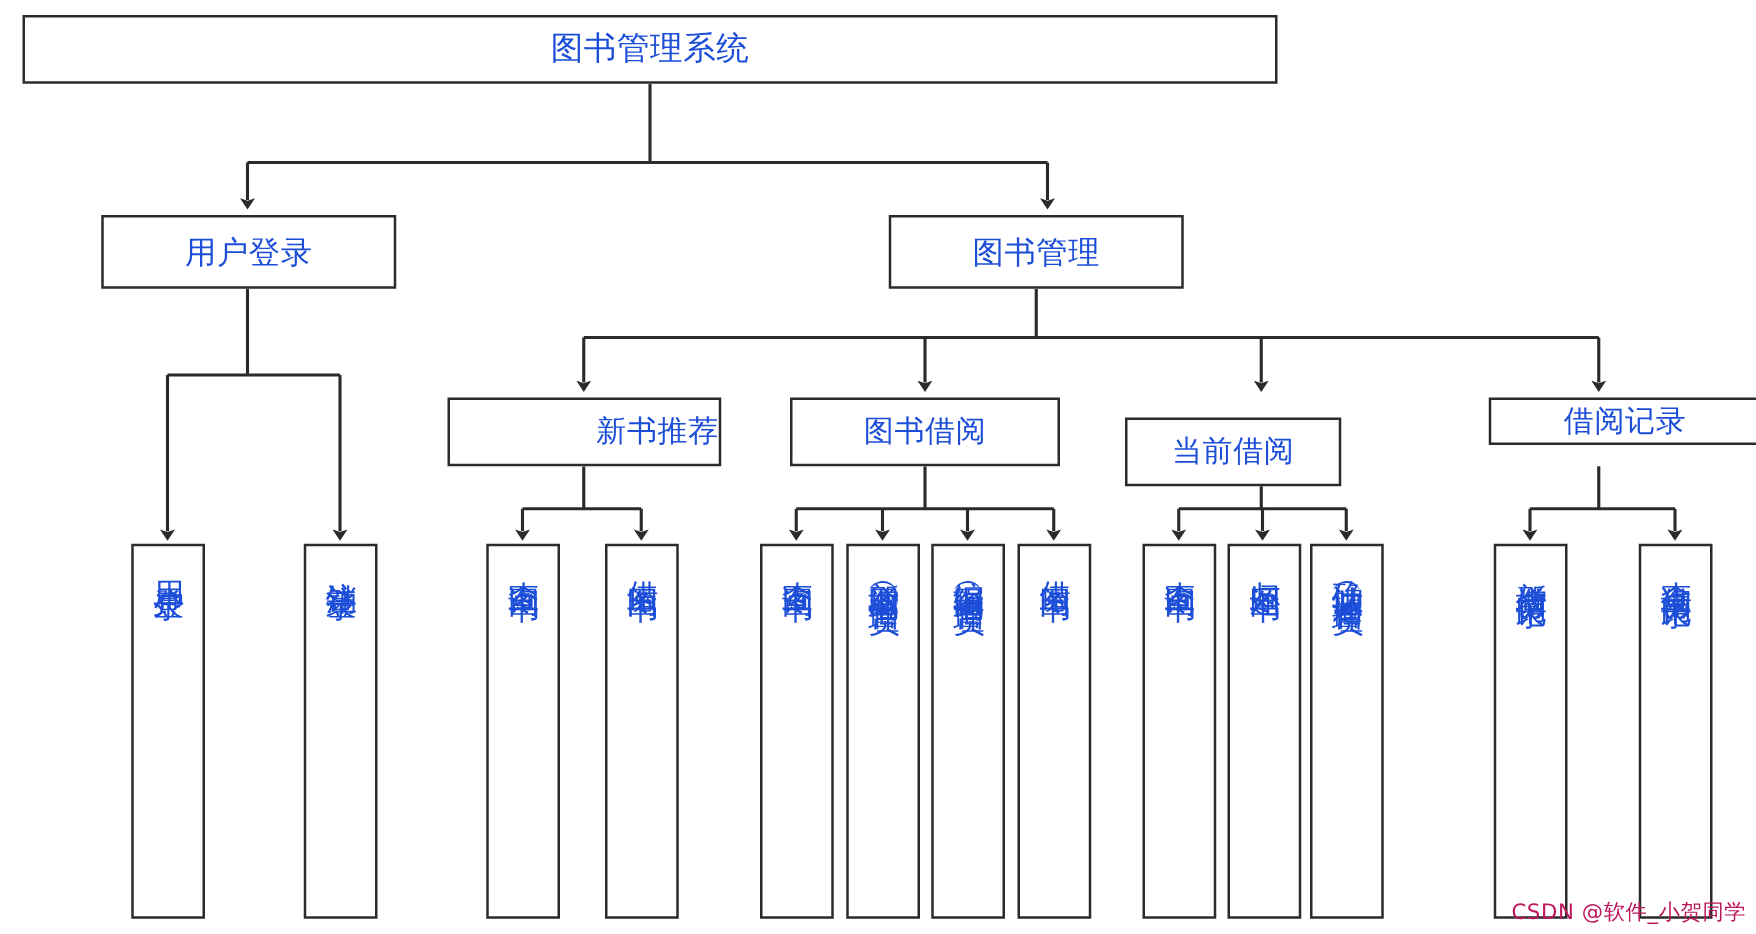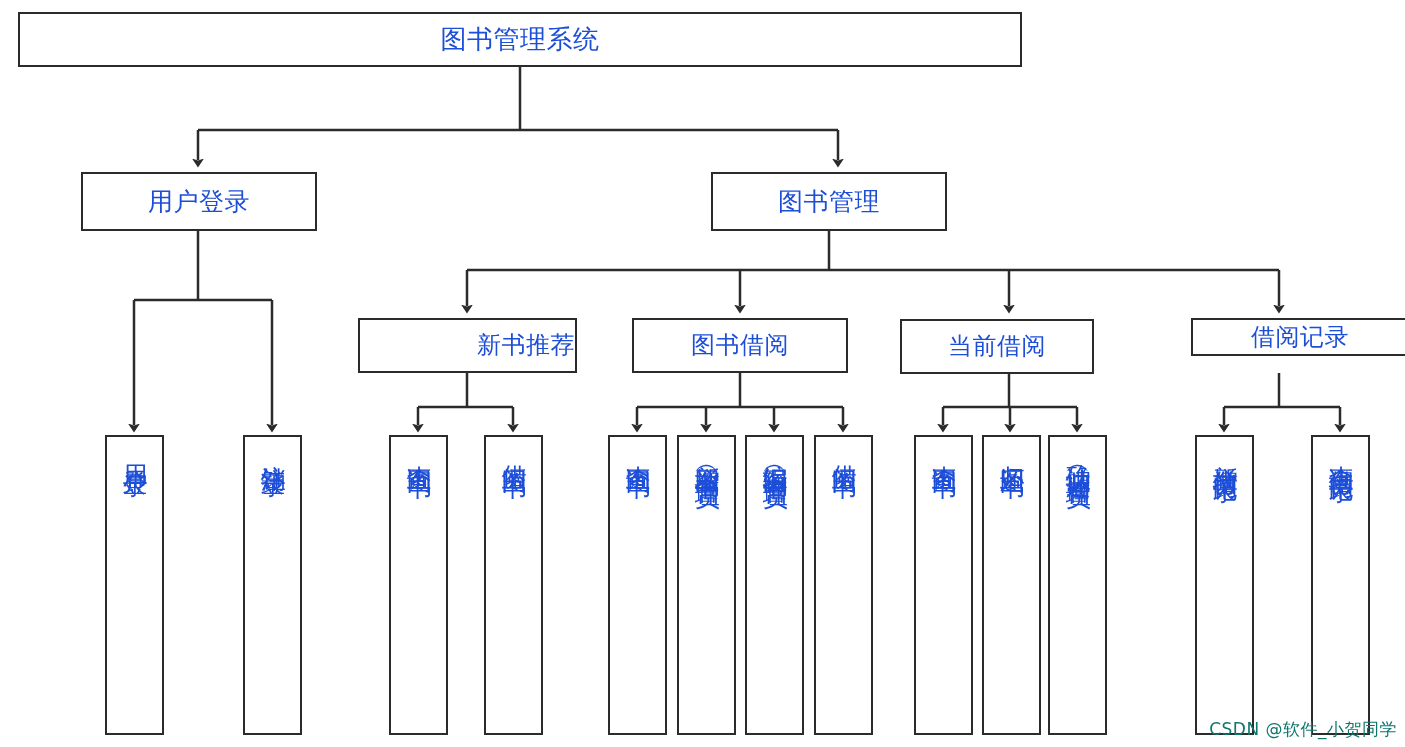--- a/index.html
+++ b/index.html
@@ -48,21 +48,21 @@
     line-height:1.05;
     letter-spacing:3px;
     white-space:nowrap;
   }
 
   .watermark{
     position:absolute;
     right:8px;
     bottom:6px;
     font-size:17px;
-    color:#0f766e;
+    color:#be185d;
     z-index:5;
     white-space:nowrap;
     letter-spacing:0.5px;
   }
 </style>
 </head>
 <body>
 
 <div id="canvas">
 
@@ -126,21 +126,21 @@
   <div class="node lvl2" style="left:711px;top:172px;width:236px;height:59px;">
     <span class="lbl">图书管理</span>
   </div>
 
   <div class="node lvl3" style="left:358px;top:318px;width:219px;height:55px;justify-content:flex-end;">
     <span class="lbl">新书推荐</span>
   </div>
   <div class="node lvl3" style="left:632px;top:318px;width:216px;height:55px;">
     <span class="lbl">图书借阅</span>
   </div>
-  <div class="node lvl3" style="left:900px;top:319px;width:194px;height:55px;">
+  <div class="node lvl3" style="left:900px;top:334px;width:173px;height:55px;">
     <span class="lbl">当前借阅</span>
   </div>
   <div class="node lvl3" style="left:1170px;top:318px;width:218px;height:38px;margin-left:21px;">
     <span class="lbl">借阅记录</span>
   </div>
 
   <div class="node leaf" style="left:105px;top:435px;width:59px;height:300px;">
     <span class="lbl">用户登录</span>
   </div>
   <div class="node leaf" style="left:243px;top:435px;width:59px;height:300px;">

